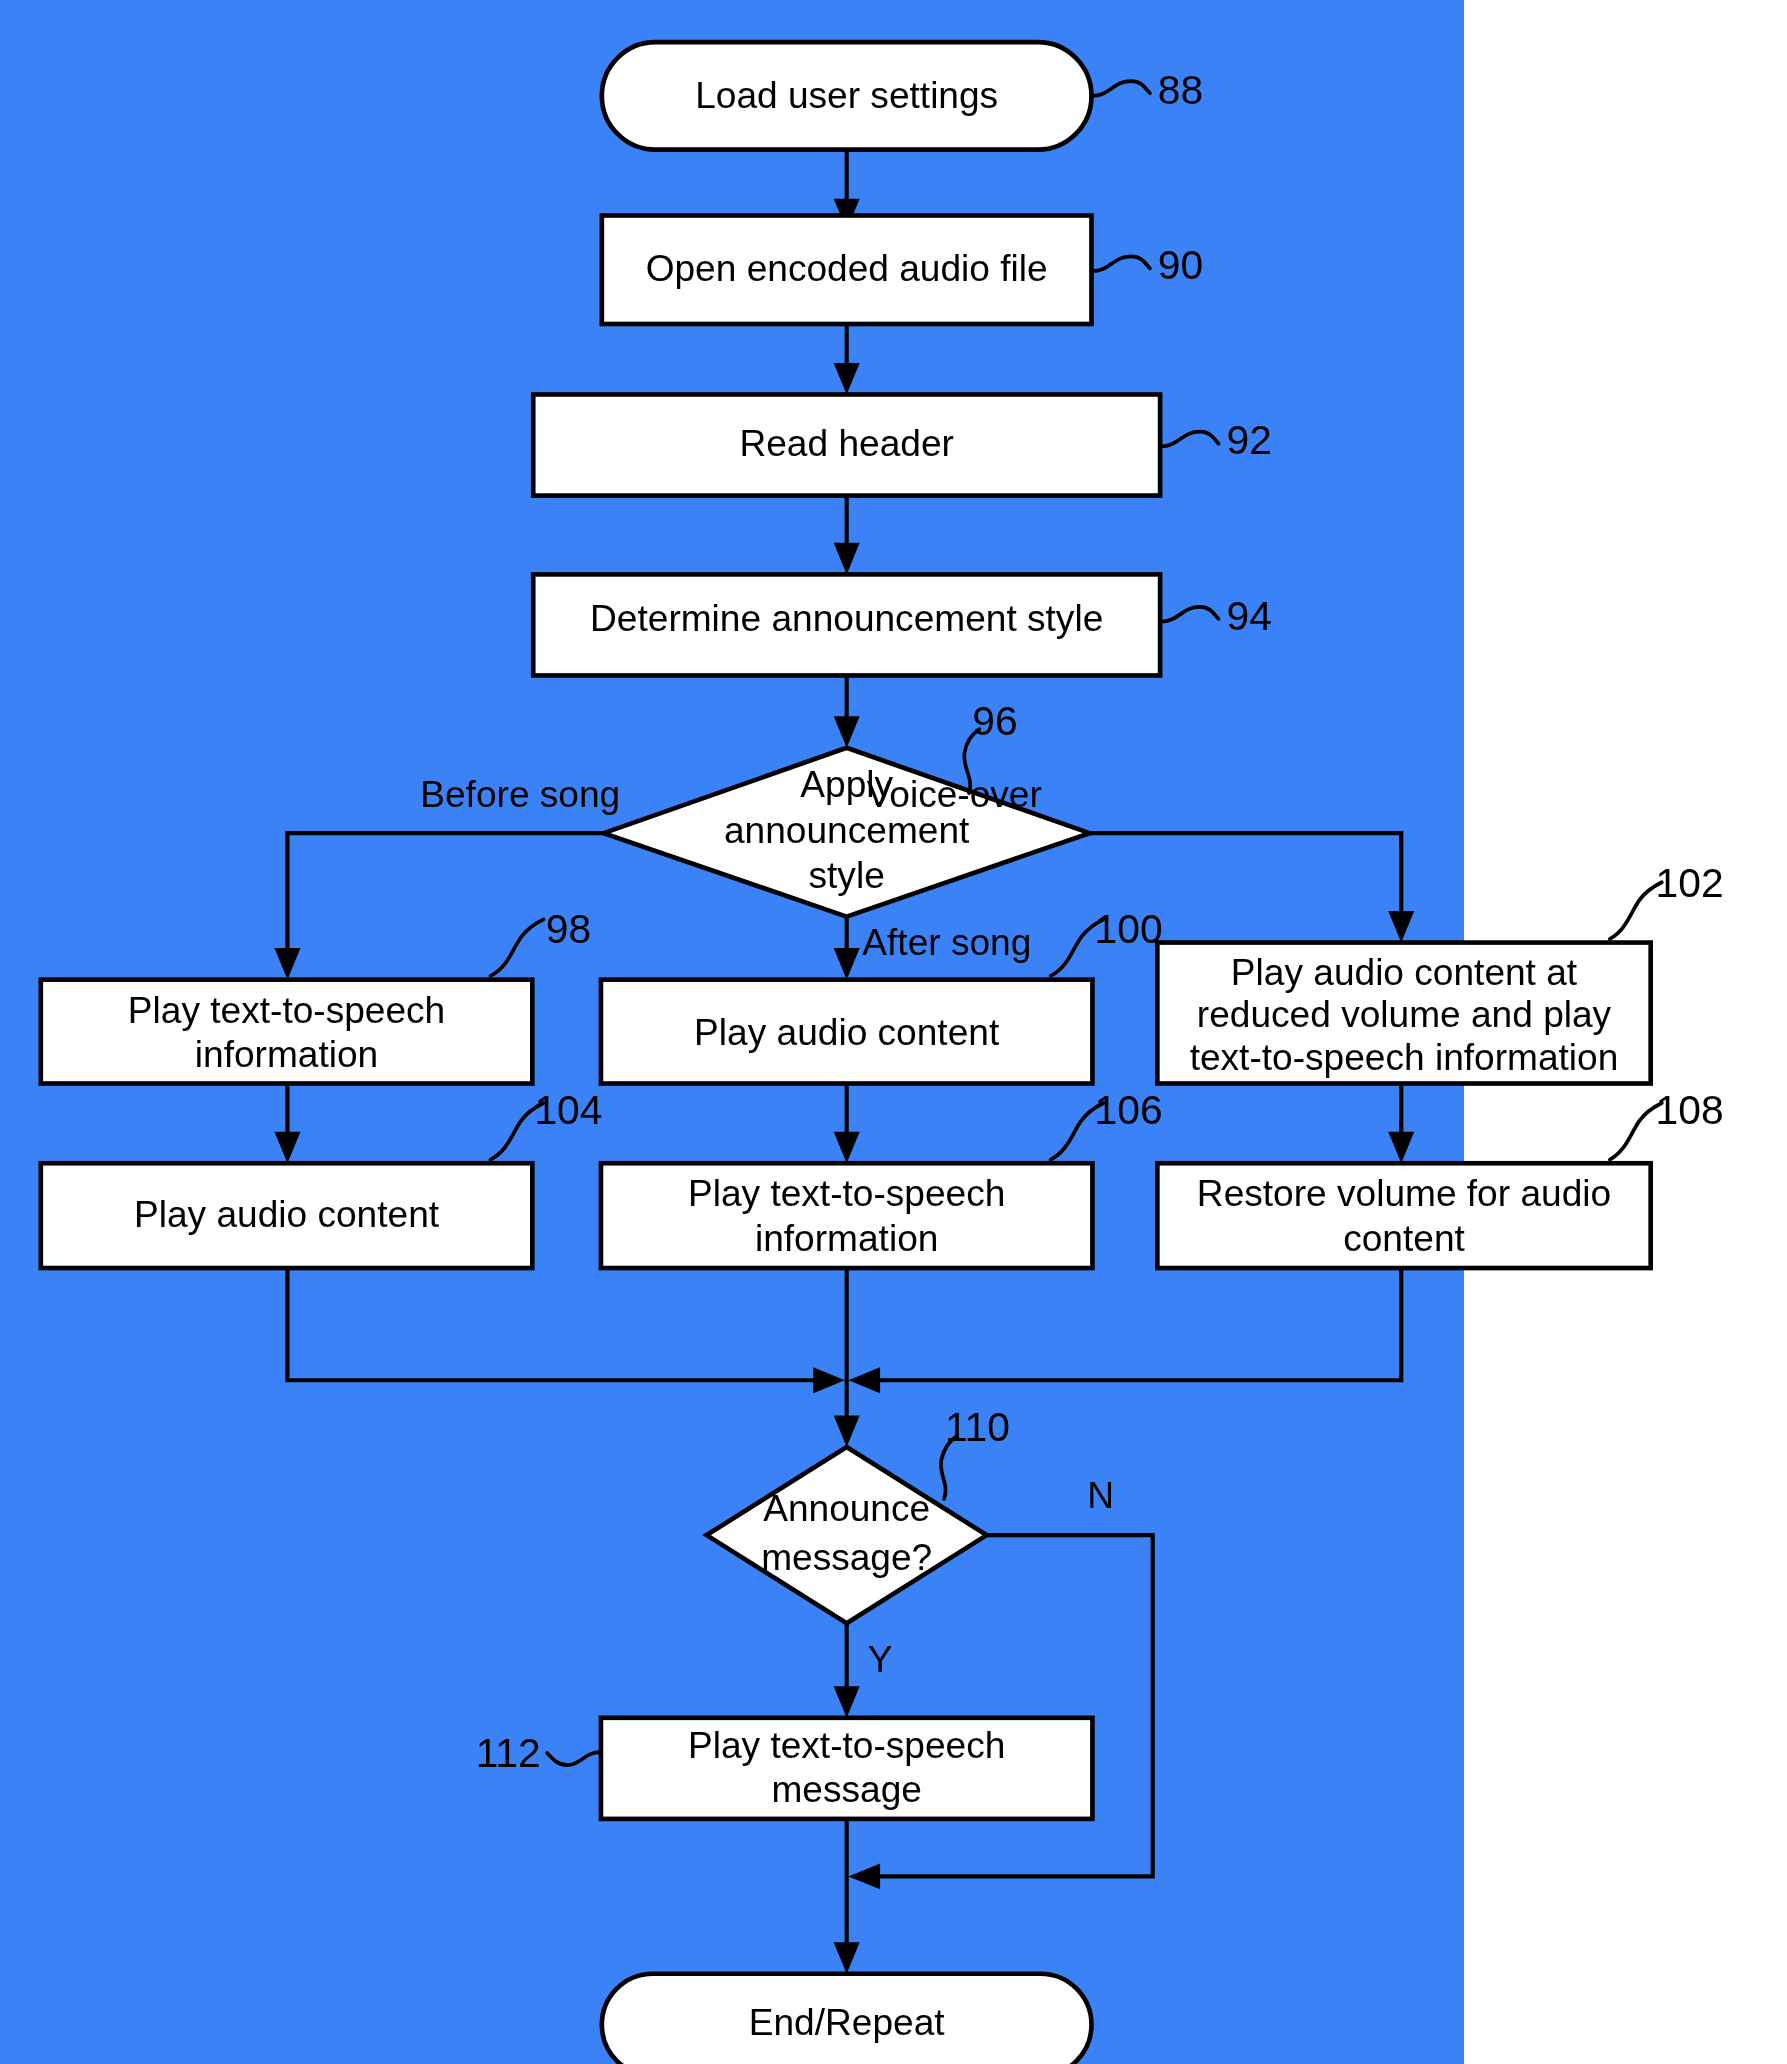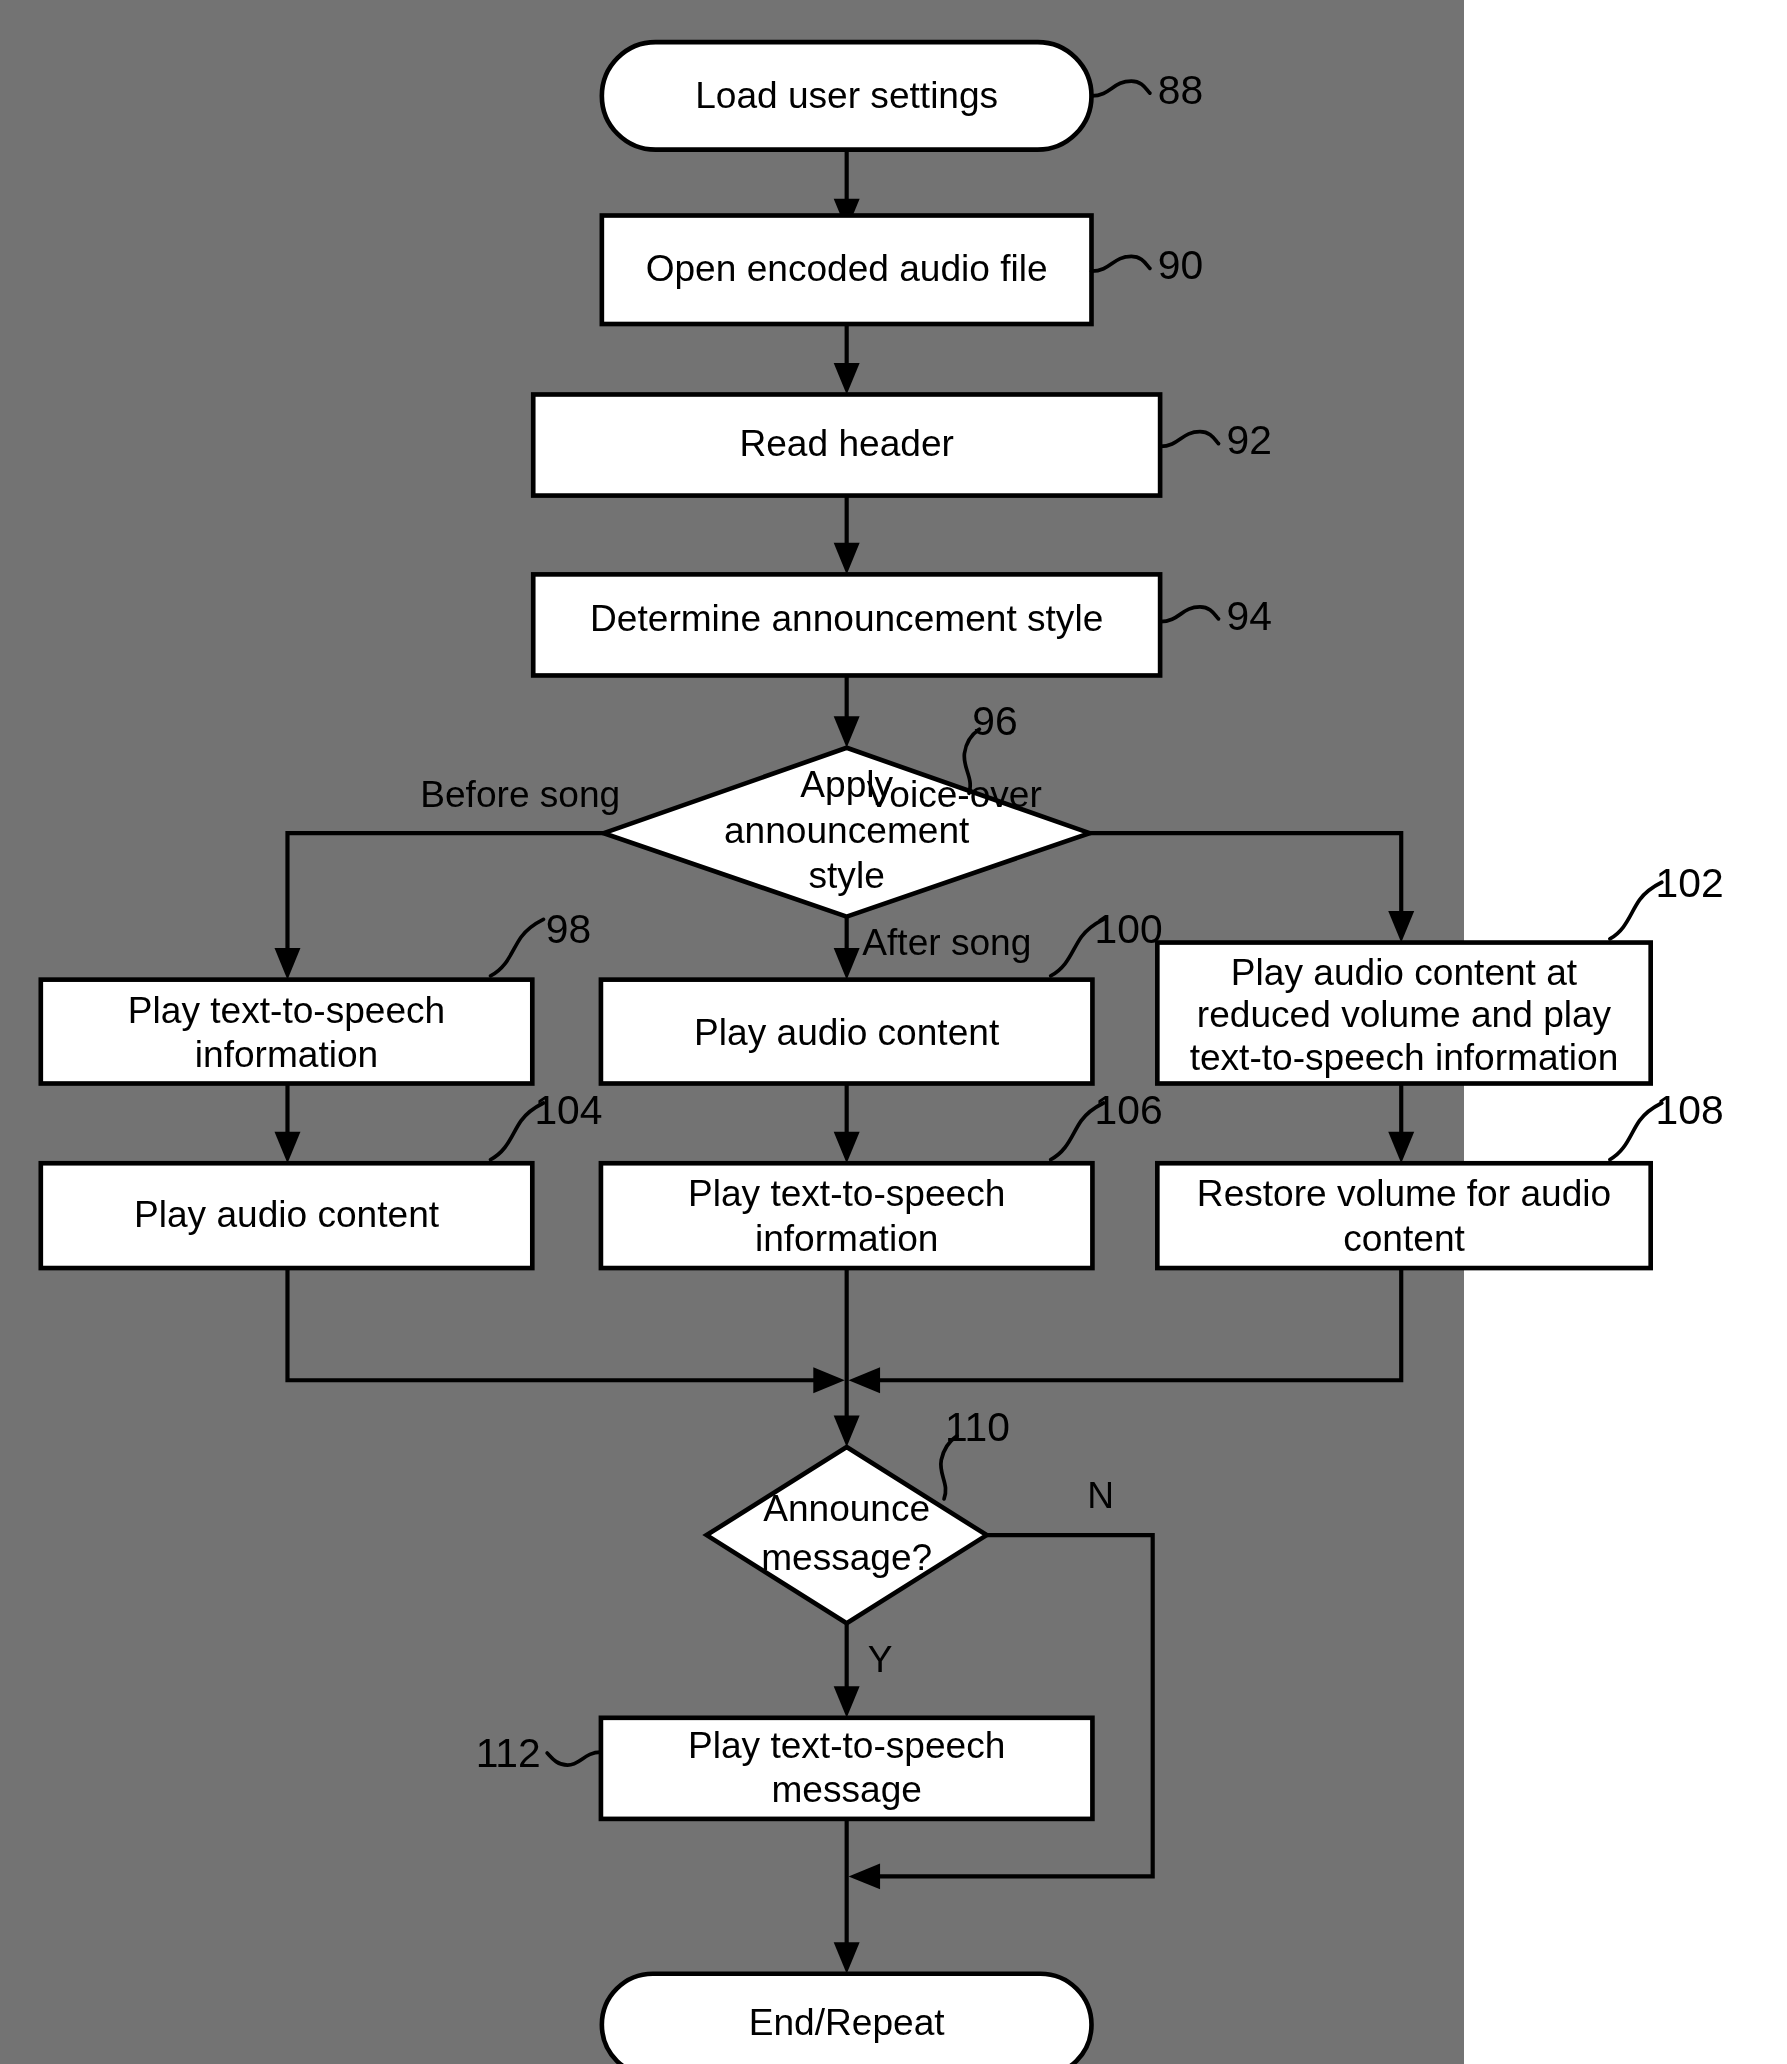--- a/index.html
+++ b/index.html
@@ -11,21 +11,21 @@
   body {
     width: 1787px;
     height: 2065px;
     font-family: "Liberation Sans", sans-serif;
     overflow: hidden;
   }
   #flow-root {
     position: relative;
     width: 1464px;
     height: 2065px;
-    background: #737373;
+    background: #3b82f6;
   }
   svg#flow-svg {
     position: absolute;
     top: 0;
     left: 0;
     width: 1787px;
     height: 2065px;
     display: block;
   }
   .shape-stroke {

